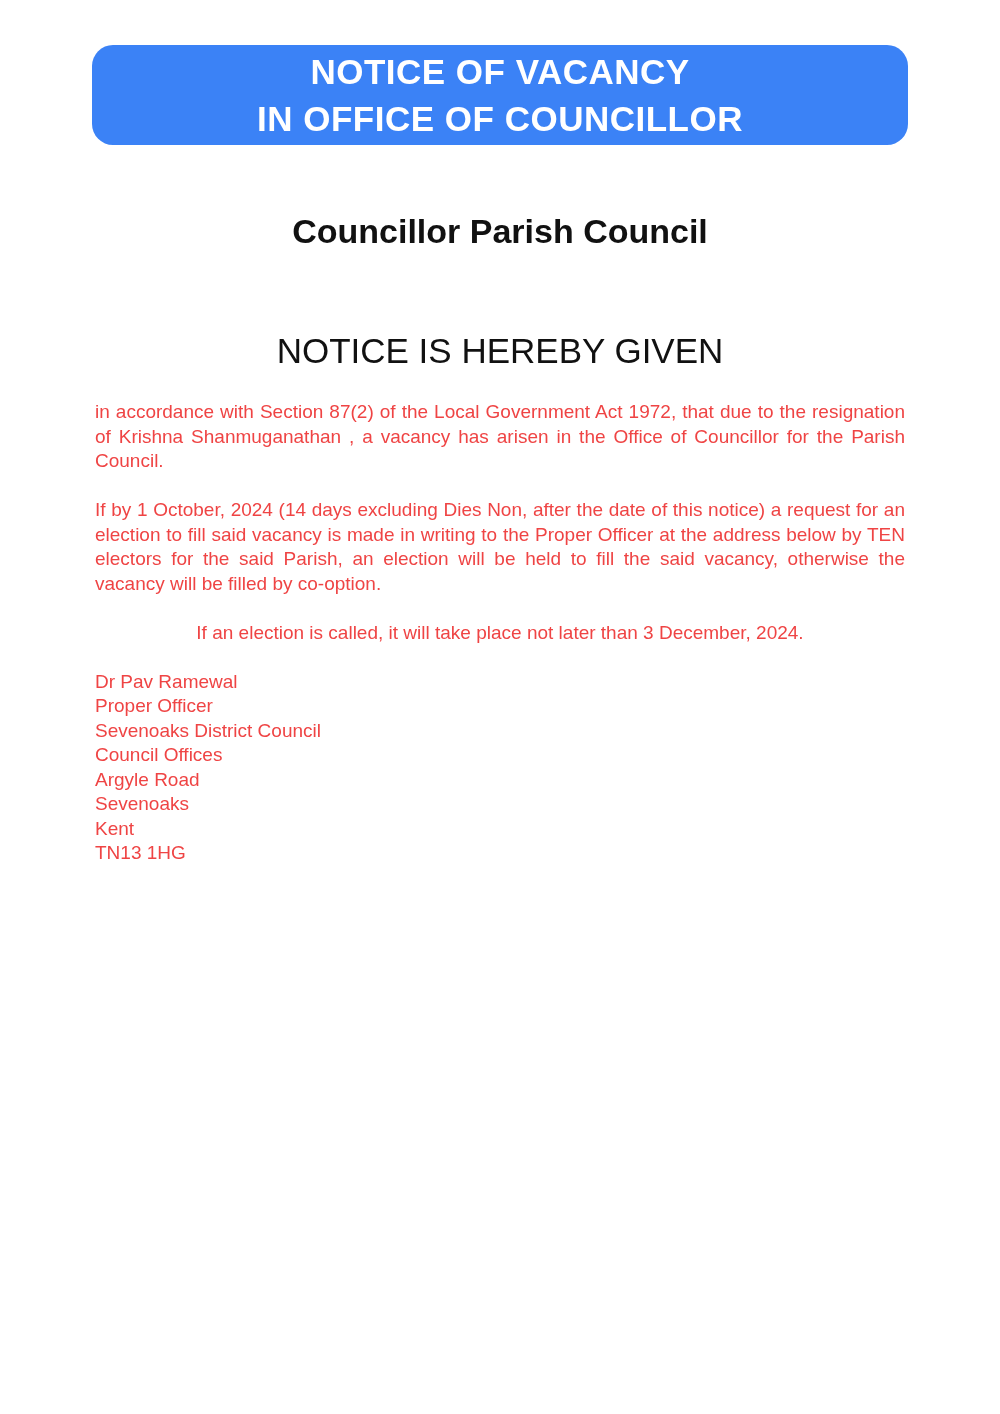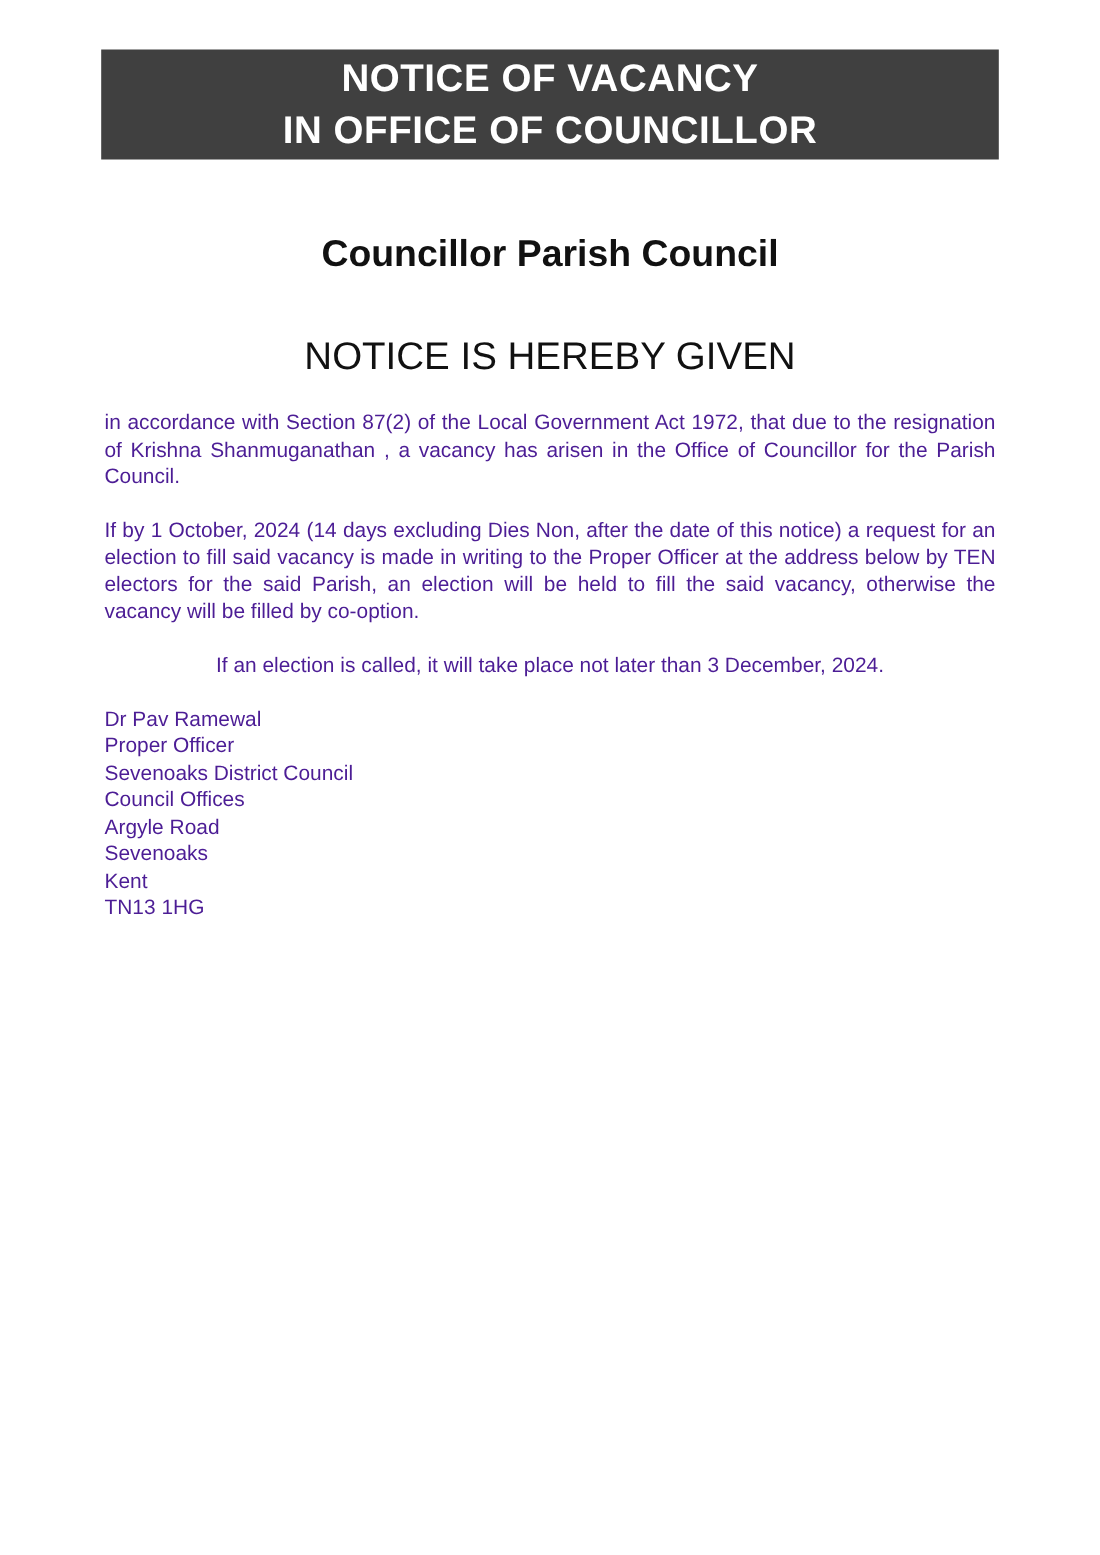--- a/index.html
+++ b/index.html
@@ -10,56 +10,57 @@
     height: 1414px;
     margin: 0 auto;
     background: #ffffff;
     font-family: "Liberation Sans", sans-serif;
     color: #1b1b1b;
     overflow: hidden;
   }
   .banner {
     margin: 45px 92px 0 92px;
     height: 100px;
-    background: #404040;
+    background: #3b82f6;
     color: #ffffff;
     display: flex;
     flex-direction: column;
     align-items: center;
     justify-content: center;
     text-align: center;
+    border-radius: 21px;
   }
   .banner .banner-line {
     font-size: 35px;
     font-weight: bold;
     line-height: 47px;
     letter-spacing: 0.5px;
     white-space: nowrap;
   }
   .council-title {
     margin-top: 66px;
     text-align: center;
     font-size: 34px;
     font-weight: bold;
     line-height: 40px;
     color: #111111;
   }
   .notice-heading {
-    margin-top: 52px;
+    margin-top: 79px;
     text-align: center;
     font-size: 35px;
     font-weight: normal;
     line-height: 42px;
     color: #111111;
   }
   .content {
     margin: 28px 95px 0 95px;
     font-size: 19px;
     line-height: 24.5px;
-    color: #4c1d95;
+    color: #ef4444;
   }
   .content p.body-para {
     text-align: justify;
     margin: 0 0 24.5px 0;
   }
   .content p.plain-para {
     text-align: center;
     margin: 0 0 24.5px 0;
   }
   .signature-block { text-align: left; }

